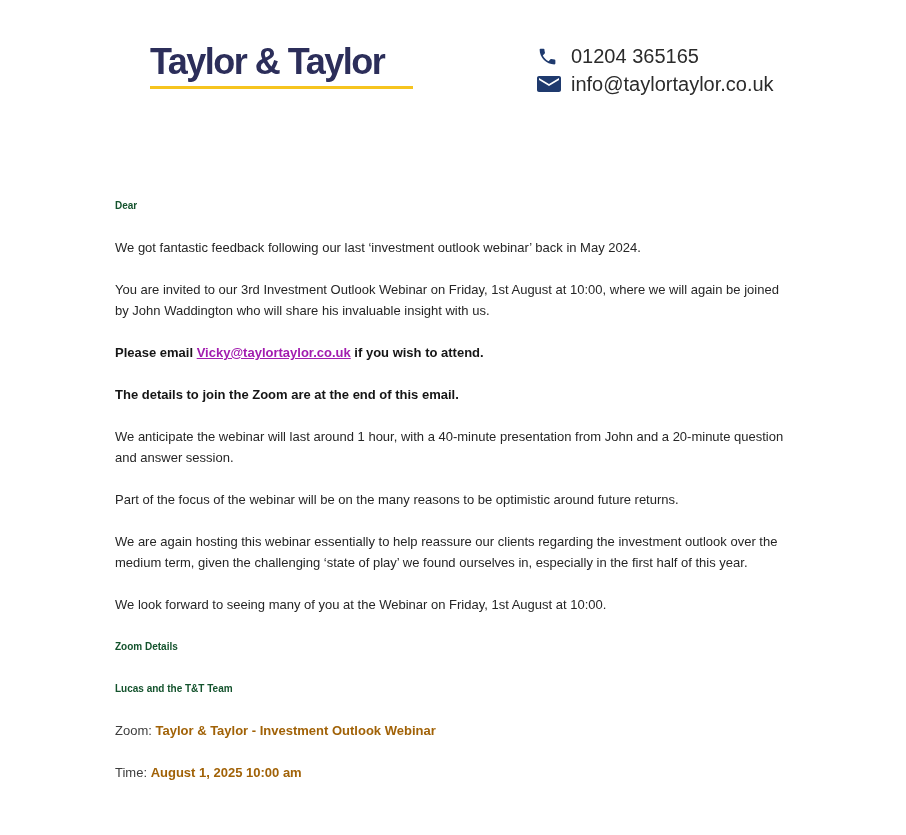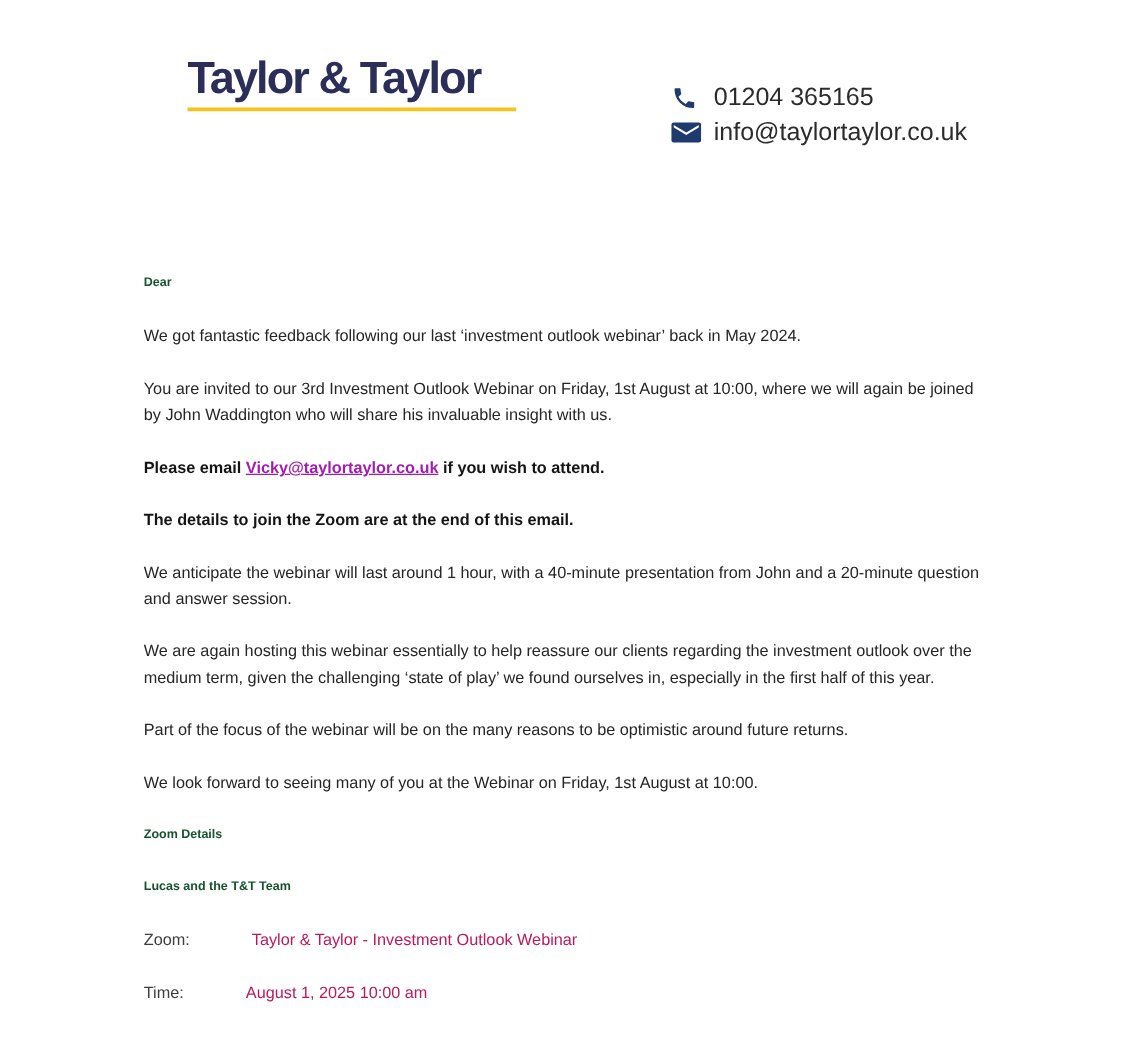--- a/index.html
+++ b/index.html
@@ -36,21 +36,21 @@
   }
   .logo-subtitle {
     font-size: 13px;
     letter-spacing: 6.5px;
     color: #8c8c8c;
     white-space: nowrap;
   }
 
   .contact {
     margin-left: 76px;
-    margin-top: 24px;
+    margin-top: 2px;
   }
   .contact-row {
     display: flex;
     align-items: center;
     height: 28px;
     font-size: 20px;
     color: #2b2b2b;
   }
   .contact-icon {
     width: 34px;
@@ -74,21 +74,21 @@
     font-size: 10px;
   }
   .bold-para { font-weight: bold; color: #151515; }
   .email-link {
     color: #a21caf;
     font-weight: bold;
     text-decoration: underline;
     cursor: pointer;
   }
   .meta-label { color: #3d3d3d; }
-  .meta-value { font-weight: normal; color: #be185d; margin-left: 46px; }
+  .meta-value { font-weight: bold; color: #a16207; }
 </style>
 </head>
 <body>
 
 <div class="page">
 
   <div class="header">
     <div class="logo">
       <div class="logo-title">Taylor &amp; Taylor</div>
       <div class="logo-rule"></div>
@@ -120,23 +120,23 @@
     <p>We got fantastic feedback following our last ‘investment outlook webinar’ back in May 2024.</p>
 
     <p>You are invited to our 3rd Investment Outlook Webinar on Friday, 1st August at 10:00, where we will again be joined by John Waddington who will share his invaluable insight with us.</p>
 
     <p class="bold-para"><span>Please email </span><a class="email-link">Vicky@taylortaylor.co.uk</a><span> if you wish to attend.</span></p>
 
     <p class="bold-para">The details to join the Zoom are at the end of this email.</p>
 
     <p>We anticipate the webinar will last around 1 hour, with a 40-minute presentation from John and a 20-minute question and answer session.</p>
 
+    <p>Part of the focus of the webinar will be on the many reasons to be optimistic around future returns.</p>
+
     <p>We are again hosting this webinar essentially to help reassure our clients regarding the investment outlook over the medium term, given the challenging ‘state of play’ we found ourselves in, especially in the first half of this year.</p>
-
-    <p>Part of the focus of the webinar will be on the many reasons to be optimistic around future returns.</p>
 
     <p>We look forward to seeing many of you at the Webinar on Friday, 1st August at 10:00.</p>
 
     <p class="navy-heading">Zoom Details</p>
 
     <p class="navy-heading">Lucas and the T&amp;T Team</p>
 
     <p><span class="meta-label">Zoom:</span><span> </span><span class="meta-value">Taylor &amp; Taylor - Investment Outlook Webinar</span></p>
 
     <p><span class="meta-label">Time:</span><span> </span><span class="meta-value">August 1, 2025 10:00 am</span></p>

